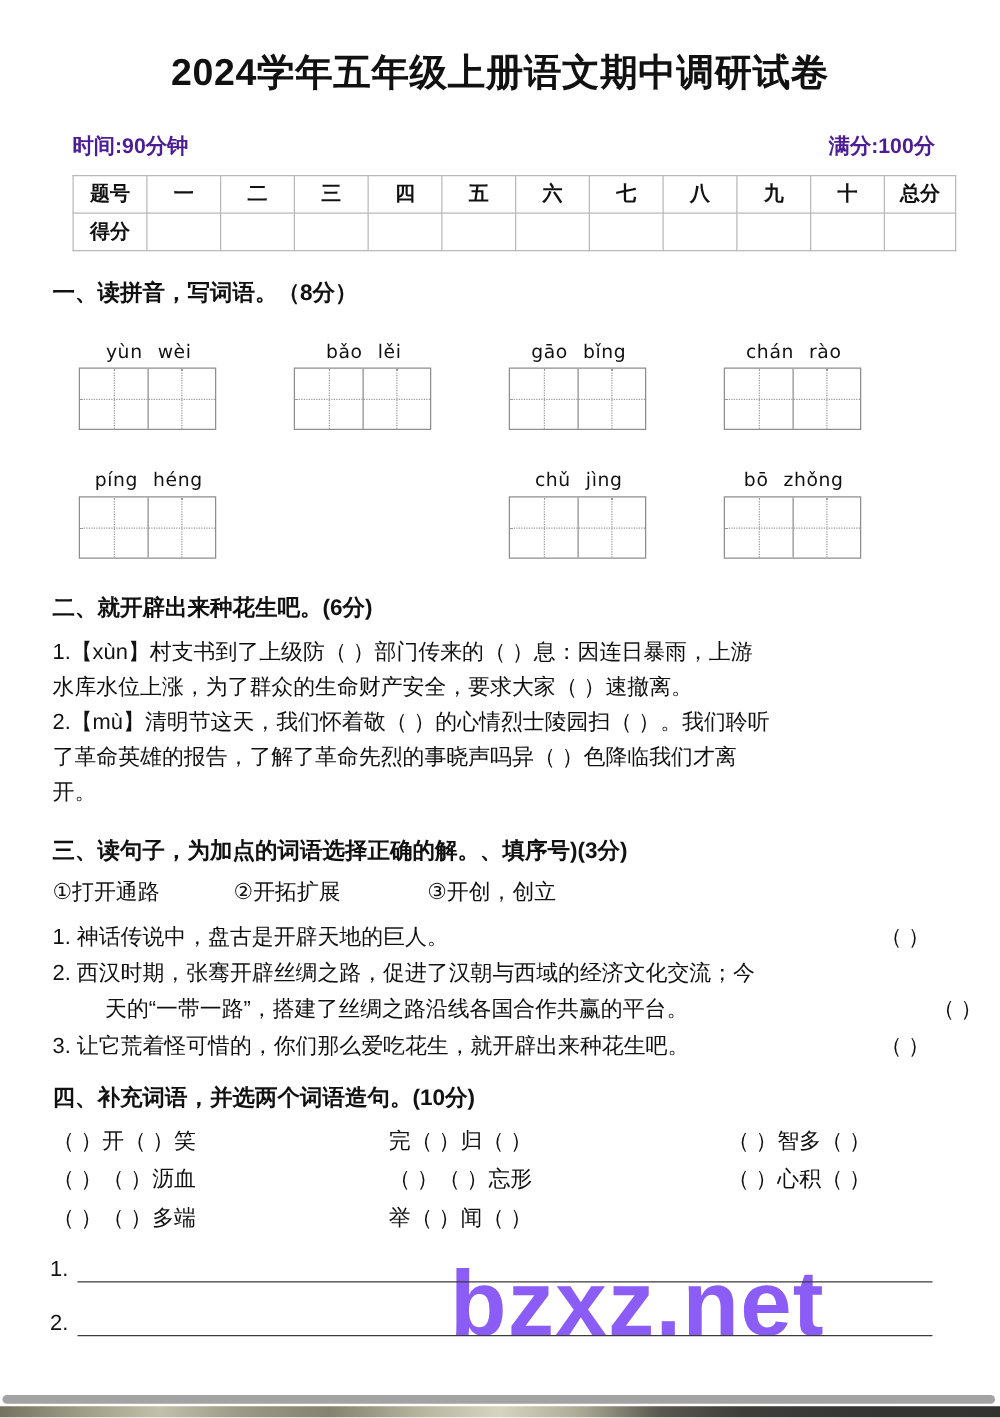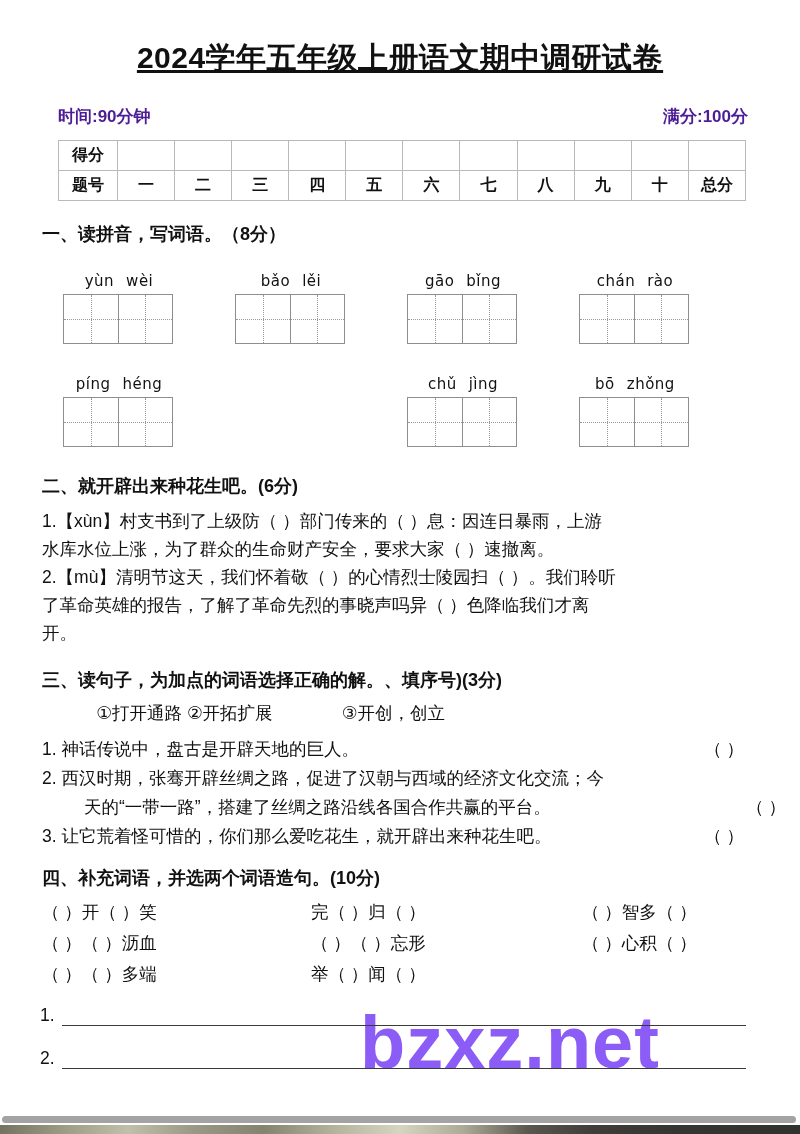--- a/index.html
+++ b/index.html
@@ -43,21 +43,20 @@
   
   #title {
     position: absolute;
     left: 0; top: 38px;
     width: 800px;
     text-align: center;
     font-size: 30px;
     font-weight: bold;
     letter-spacing: 0.5px;
     color: #111;
-    text-decoration: underline;
   }
 
   
   #meta-row {
     position: absolute;
     left: 58px; top: 105px;
     width: 690px;
     display: flex;
     justify-content: space-between;
     font-size: 17px;
@@ -228,48 +227,48 @@
 
   <div id="title" class="layer">2024学年五年级上册语文期中调研试卷</div>
 
   <div id="meta-row" class="layer">
     <span>时间:90分钟</span>
     <span>满分:100分</span>
   </div>
 
   <table id="score-table" class="layer">
     <tbody>
-      <tr>
-        <td class="first-cell">得分</td>
-        <td></td>
-        <td></td>
-        <td></td>
-        <td></td>
-        <td></td>
-        <td></td>
-        <td></td>
-        <td></td>
-        <td></td>
-        <td></td>
-        <td></td>
-      </tr>
       <tr>
         <td class="first-cell">题号</td>
         <td class="head-cell">一</td>
         <td class="head-cell">二</td>
         <td class="head-cell">三</td>
         <td class="head-cell">四</td>
         <td class="head-cell">五</td>
         <td class="head-cell">六</td>
         <td class="head-cell">七</td>
         <td class="head-cell">八</td>
         <td class="head-cell">九</td>
         <td class="head-cell">十</td>
         <td class="total-cell">总分</td>
       </tr>
+      <tr>
+        <td class="first-cell">得分</td>
+        <td></td>
+        <td></td>
+        <td></td>
+        <td></td>
+        <td></td>
+        <td></td>
+        <td></td>
+        <td></td>
+        <td></td>
+        <td></td>
+        <td></td>
+      </tr>
     </tbody>
   </table>
 
   <div class="sec-head layer" style="left:42px; top:222px;">一、读拼音，写词语。（8分）</div>
 
   <div class="py-group layer" style="left:63px; top:272px;">
     <div class="py-text">
       <span>yùn</span><span class="sp"></span><span>wèi</span>
     </div>
     <div class="tzg">
@@ -343,21 +342,21 @@
 
   <div class="txt layer" style="left:42px; top:506px;">1.【xùn】村支书到了上级防（  ）部门传来的（  ）息：因连日暴雨，上游</div>
   <div class="txt layer" style="left:42px; top:534px;">水库水位上涨，为了群众的生命财产安全，要求大家（  ）速撤离。</div>
   <div class="txt layer" style="left:42px; top:562px;">2.【mù】清明节这天，我们怀着敬（  ）的心情烈士陵园扫（  ）。我们聆听</div>
   <div class="txt layer" style="left:42px; top:590px;">了革命英雄的报告，了解了革命先烈的事晓声吗异（  ）色降临我们才离</div>
   <div class="txt layer" style="left:42px; top:618px;">开。</div>
 
   <div class="sec-head layer" style="left:42px; top:668px;">三、读句子，为加点的词语选择正确的解。、填序号)(3分)</div>
 
   <div class="txt layer" style="left:42px; top:698px;">
-    <span style="display:inline-block; width:140px;text-align:right;">①打开通路</span>
+    <span style="display:inline-block; width:140px;">①打开通路</span>
     <span style="display:inline-block; width:150px;">②开拓扩展</span>
     <span>③开创，创立</span>
   </div>
 
   <div class="qrow layer" style="left:42px; top:734px; width:702px;">
     <span class="qtext">1. 神话传说中，盘古是开辟天地的巨人。</span>
     <span class="qparen">（  ）</span>
   </div>
 
   <div class="qrow layer" style="left:42px; top:763px; width:702px;">

